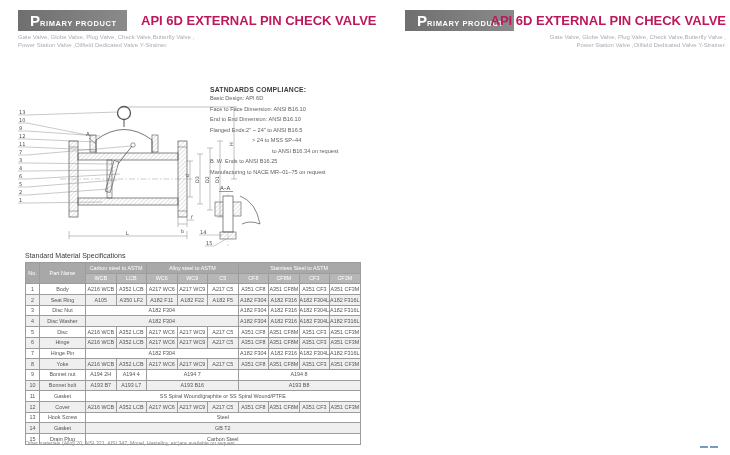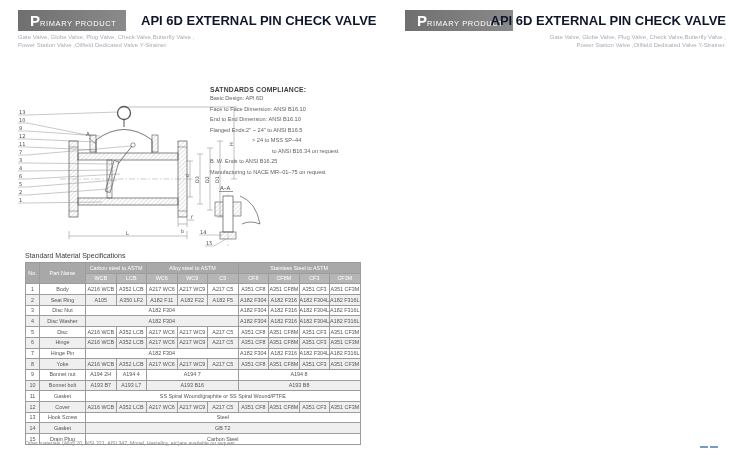--- a/index.html
+++ b/index.html
@@ -3,22 +3,22 @@
 <meta charset="utf-8">
 <style>
   html,body{margin:0;padding:0;background:#fff;}
   #page{position:relative;width:730px;height:455px;background:#fff;overflow:hidden;
         font-family:"Liberation Sans","DejaVu Sans",sans-serif;color:#444;}
   .abs{position:absolute;}
   
   .badge{height:21px;background:linear-gradient(90deg,#6f6f6f,#8a8a8a);color:#fff;
          display:flex;align-items:baseline;padding:0 10px 0 12px;white-space:nowrap;}
   .badge .big-p{font-size:15px;font-weight:bold;line-height:21px;}
-  .badge .rest{font-size:7.5px;font-weight:normal;letter-spacing:.6px;}
-  .doc-title{font-size:13px;font-weight:bold;color:#0f172a;white-space:nowrap;}
+  .badge .rest{font-size:7.5px;font-weight:bold;letter-spacing:.6px;}
+  .doc-title{font-size:13px;font-weight:bold;color:#be185d;white-space:nowrap;}
   .subtitle{font-size:6px;line-height:7.5px;color:#a9adb2;white-space:nowrap;}
   .subtitle.right{text-align:right;}
   
   .std-head{font-size:6.8px;font-weight:bold;color:#3c3c3c;letter-spacing:.2px;}
   .std-line{font-size:5.6px;color:#5f5f5f;line-height:10.5px;white-space:nowrap;}
   .ind1{padding-left:42px;}
   .ind2{padding-left:62px;}
   
   table{border-collapse:collapse;table-layout:fixed;}
   th,td{border:0.6px solid #9c9c9c;text-align:center;white-space:nowrap;overflow:hidden;}

